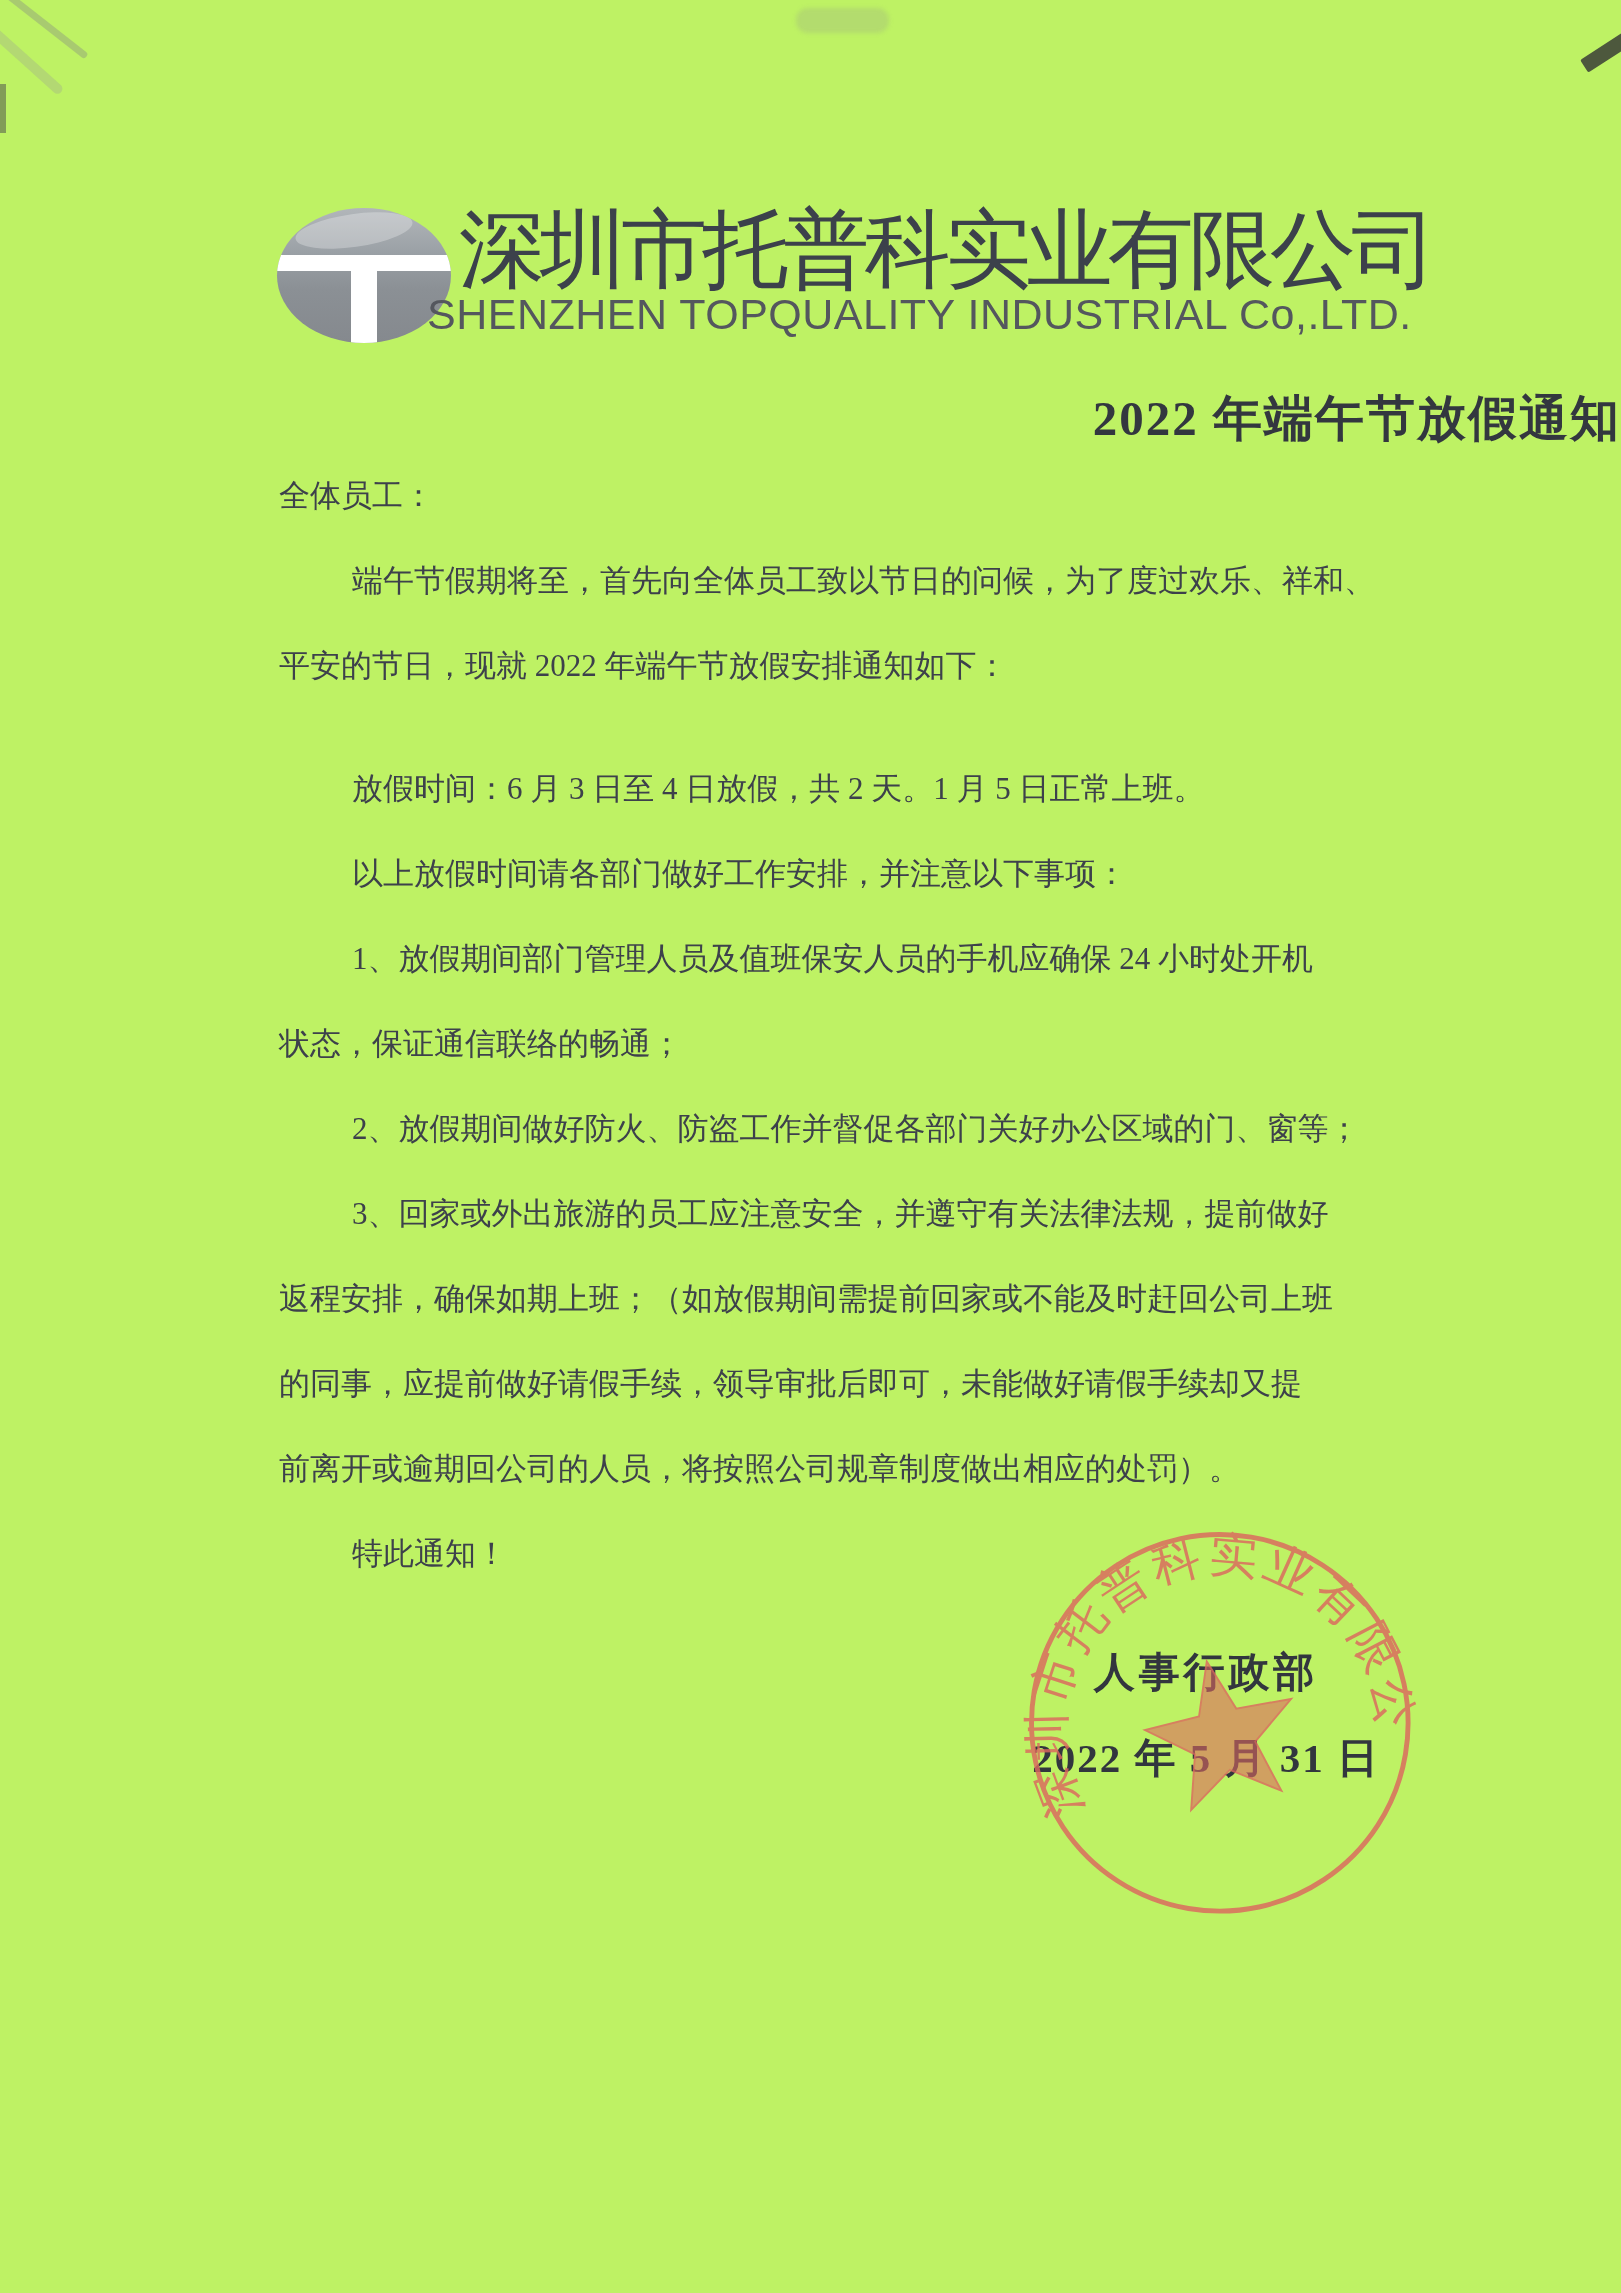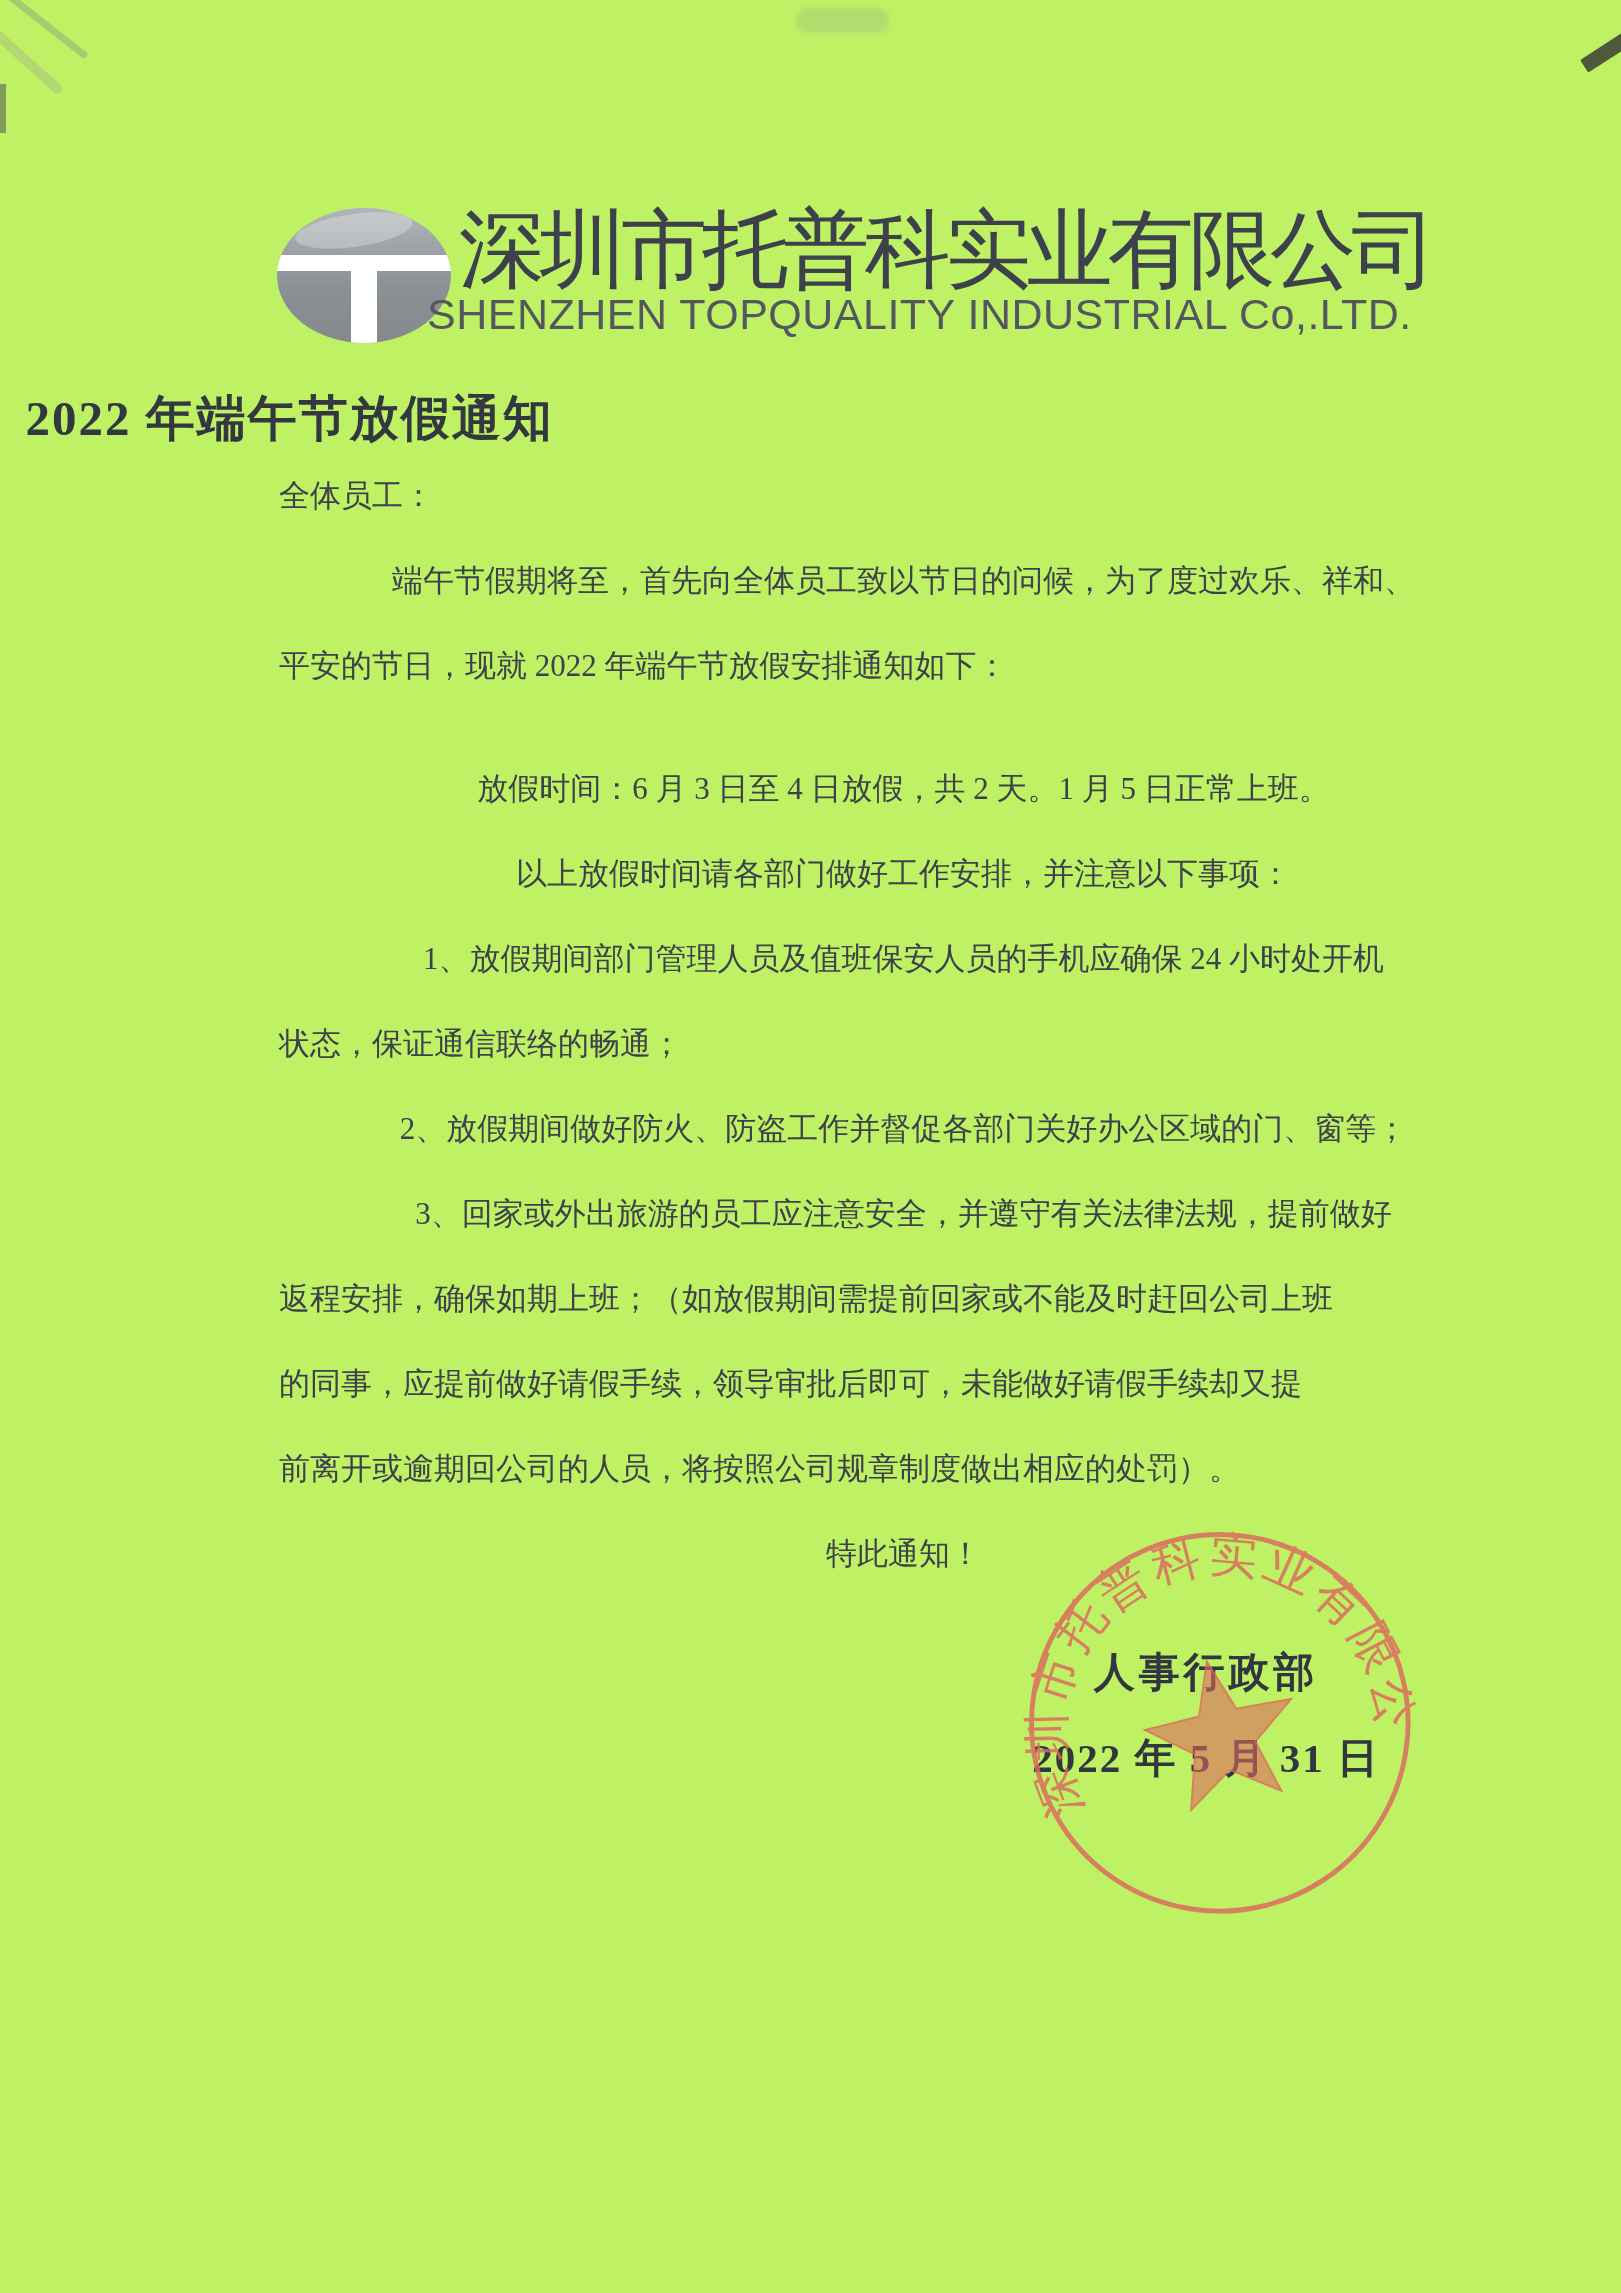--- a/index.html
+++ b/index.html
@@ -50,32 +50,32 @@
     color: #3c414b; white-space: nowrap;
     font-weight: 500;
   }
   .company-en {
     position: absolute; left: 427px; top: 290px;
     font-family: "Liberation Sans", "DejaVu Sans", sans-serif;
     font-size: 43px; color: #54575e; letter-spacing: 0.5px; white-space: nowrap;
   }
   .notice-title {
     position: absolute; left: 0; top: 386px; width: 100%;
-    text-align: left; padding-left: 25.5px; box-sizing: border-box;
+    text-align: right; padding-left: 25.5px; box-sizing: border-box;
     font-size: 49px; font-weight: bold; letter-spacing: 2px;
     color: #33373f;
   }
 
   
   .body-text {
     position: absolute; left: 279px; top: 453px; width: 1176px;
     font-size: 31px; color: #3d414b;
   }
   .line { height: 85px; line-height: 85px; white-space: nowrap; }
-  .indent { padding-left: 73px; text-align: center; }
+  .indent { padding-left: 73px; }
   .gap-above { margin-top: 38px; }
 
   
   .signature {
     position: absolute; left: 1010px; top: 1623px; width: 392px;
     text-align: center; color: #32363e;
   }
   .sig-dept { font-size: 41px; font-weight: 600; letter-spacing: 3.9px; line-height: 47px; margin-top: 26px; }
   .sig-date { margin-top: 39px; font-size: 41px; font-weight: 600; letter-spacing: 2px; line-height: 47px; }
 

